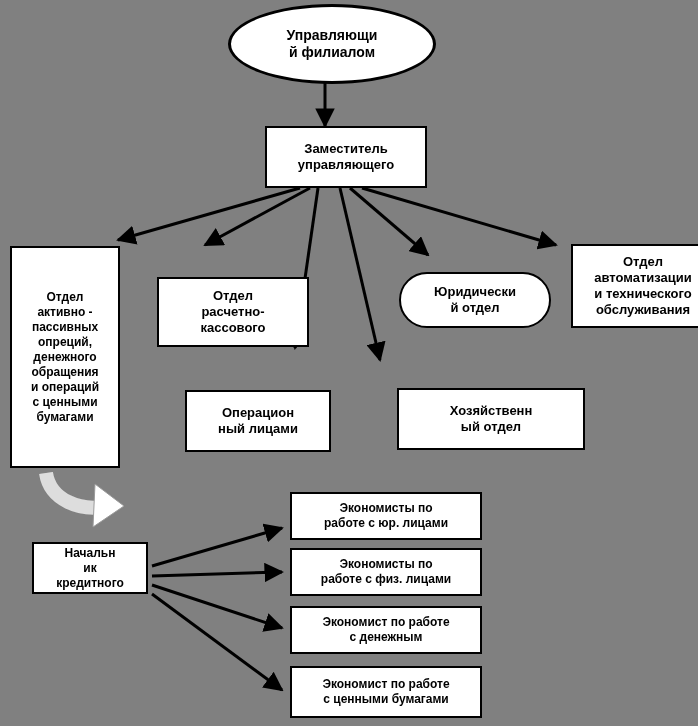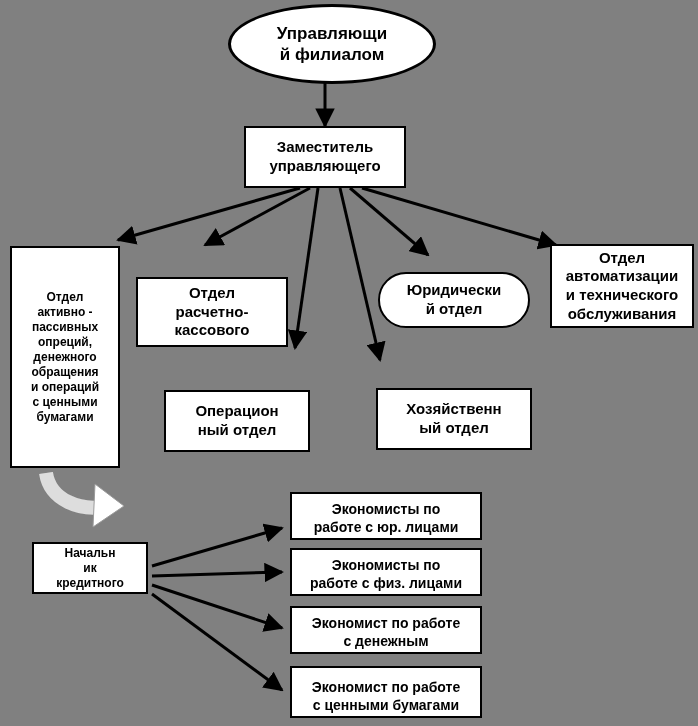--- a/index.html
+++ b/index.html
@@ -44,24 +44,24 @@
     overflow: hidden;
   }
   svg.edges {
     position: absolute;
     left: 0;
     top: 0;
     width: 698px;
     height: 726px;
     pointer-events: none;
   }
-  .f14 { font-size: 17px; }
-  .f13 { font-size: 15px; }
+  .f14 { font-size: 14px; }
+  .f13 { font-size: 13px; margin-left: 21px; }
   .f12 { font-size: 12px; }
-  .f115 { font-size: 14px; align-items: flex-end; }
+  .f115 { font-size: 12px; }
 </style>
 </head>
 <body>
 
 <div id="canvas">
 
   <svg class="edges" viewBox="0 0 698 726">
     <defs>
       <marker id="arrow" viewBox="0 0 10 10" refX="9" refY="5" markerWidth="6.5" markerHeight="6.5" orient="auto-start-reverse">
         <path d="M 0 0 L 10 5 L 0 10 z" fill="#000000"></path>
@@ -122,24 +122,24 @@
 
   <div class="node f13" style="left:550px; top:244px; width:144px; height:84px;">
     <span class="txt">Отдел
 автоматизации
 и технического
 обслуживания</span>
   </div>
 
   <div class="node f13" style="left:164px; top:390px; width:146px; height:62px;">
     <span class="txt">Операцион
-ный отдел</span>
+ный лицами</span>
   </div>
 
-  <div class="node f13" style="left:376px; top:388px; width:156px; height:62px;">
+  <div class="node f13" style="left:376px; top:388px; width:188px; height:62px;">
     <span class="txt">Хозяйственн
 ый отдел</span>
   </div>
 
   <div class="node clip f12" style="left:32px; top:542px; width:116px; height:52px;">
     <span class="txt">Начальн
 ик
 кредитного</span>
   </div>
 

